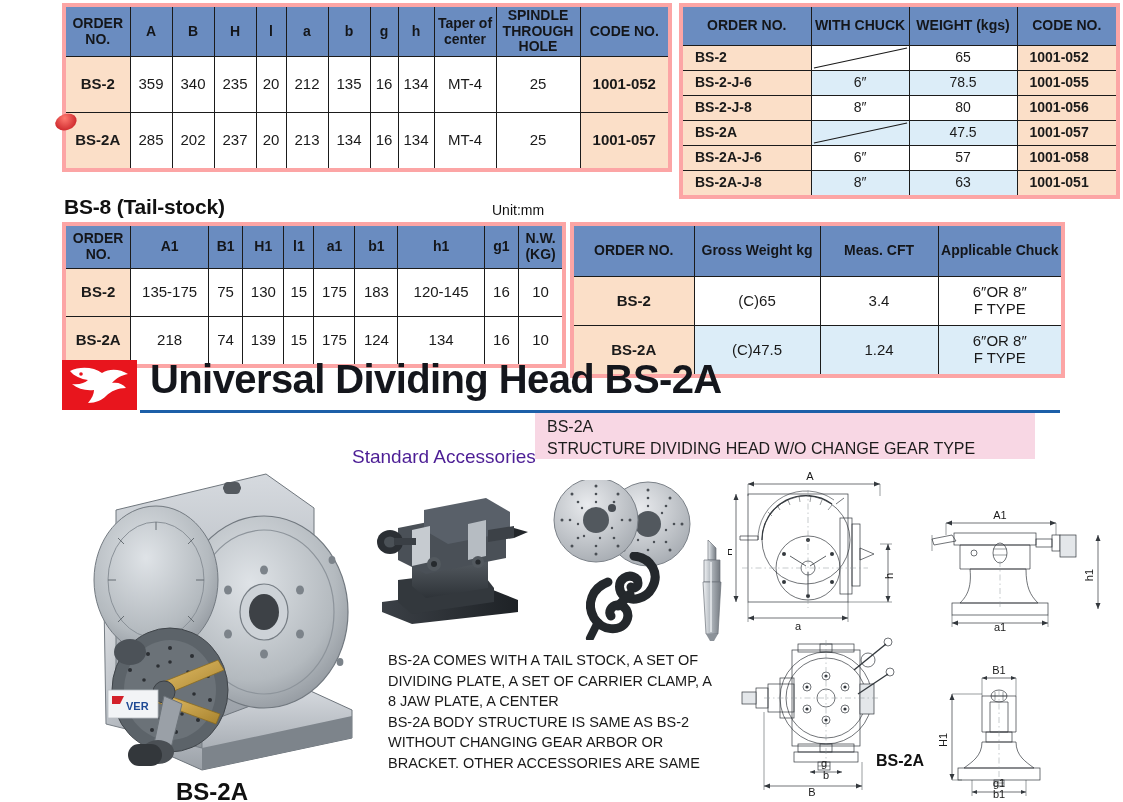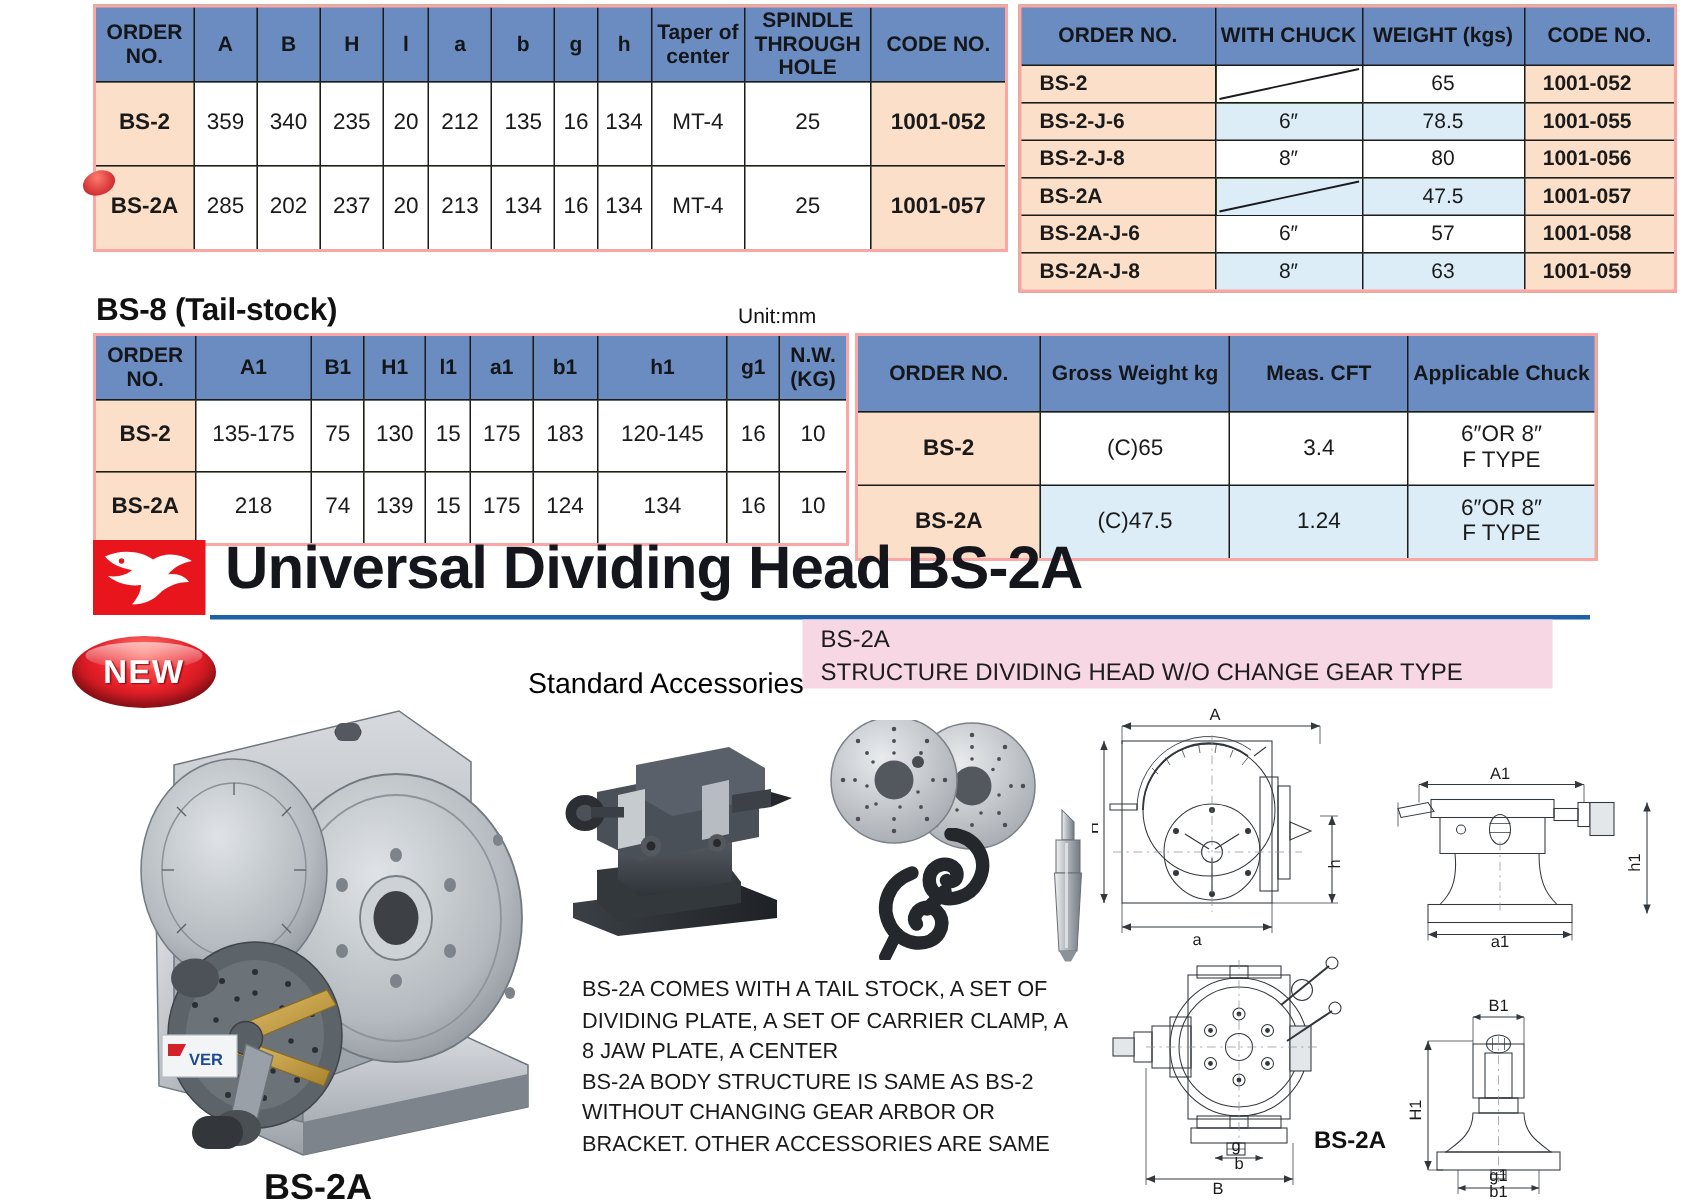--- a/index.html
+++ b/index.html
@@ -9,22 +9,22 @@
     font-family:"Liberation Sans", sans-serif;
     color:#111;
     position:relative;
     overflow:hidden;
   }
   .page{position:relative;width:1123px;height:802px;}
 
   
   table.spec{
     border-collapse:collapse;
-    border:2px solid #fca5a5;
-    background:#4d7c0f;
+    border:4px solid #fca5a5;
+    background:#1d4ed8;
     table-layout:fixed;
   }
   table.spec th, table.spec td{
     border:1px solid #1b1b1b;
     text-align:center;
     vertical-align:middle;
     font-size:14px;
     color:#1a1a1a;
     padding:1px 2px;
     line-height:1.12;
@@ -119,21 +119,21 @@
   
   #product-photo{position:absolute;left:52px;top:452px;width:320px;height:330px;}
   #product-caption{
     position:absolute;left:52px;top:778px;width:320px;text-align:center;
     font-size:24px;font-weight:bold;color:#111;
   }
 
   
   #acc-label{
     position:absolute;left:352px;top:446px;
-    font-size:19px;color:#000000;
+    font-size:19px;color:#4c1d95;
   }
   #acc-tailstock{position:absolute;left:368px;top:484px;width:160px;height:140px;}
   #acc-plates{position:absolute;left:552px;top:480px;width:140px;height:90px;}
   #acc-clamp{position:absolute;left:578px;top:552px;width:90px;height:88px;}
   #acc-center{position:absolute;left:690px;top:538px;width:42px;height:104px;}
 
   #desc-text{
     position:absolute;left:388px;top:650px;width:340px;
     font-size:14.5px;line-height:1.42;color:#1a1a1a;
   }
@@ -272,21 +272,21 @@
       <tr>
         <td class="ord">BS-2A-J-6</td>
         <td class="white">6″</td>
         <td class="white">57</td>
         <td class="ord">1001-058</td>
       </tr>
       <tr>
         <td class="ord">BS-2A-J-8</td>
         <td class="blue">8″</td>
         <td class="blue">63</td>
-        <td class="ord">1001-059</td>
+        <td class="ord">1001-051</td>
       </tr>
     </tbody>
   </table>
 
   <div id="tailstock-title">BS-8 (Tail-stock)</div>
   <div id="unit-label">Unit:mm</div>
 
   <table class="spec" id="tbl-tail">
     <colgroup>
       <col style="width:62px">
@@ -391,25 +391,20 @@
     </div>
     <div id="banner-title">Universal Dividing Head BS-2A</div>
   </div>
   <div id="banner-rule"></div>
 
   <div id="info-box">
     <div>BS-2A</div>
     <div>STRUCTURE DIVIDING HEAD W/O CHANGE GEAR TYPE</div>
   </div>
 
-  <div id="new-badge">
-    <div class="oval"></div>
-    <div class="gloss"></div>
-    <div class="txt">NEW</div>
-  </div>
 
   <div id="product-photo">
     <svg width="320" height="330" viewBox="0 0 320 330">
       <defs>
         <linearGradient id="steelA" x1="0" y1="0" x2="1" y2="1">
           <stop offset="0%" stop-color="#e7e9ec"></stop>
             <stop offset="45%" stop-color="#b9bec4"></stop>
           <stop offset="100%" stop-color="#8b9197"></stop>
         </linearGradient>
         <linearGradient id="steelB" x1="0" y1="0" x2="0" y2="1">

